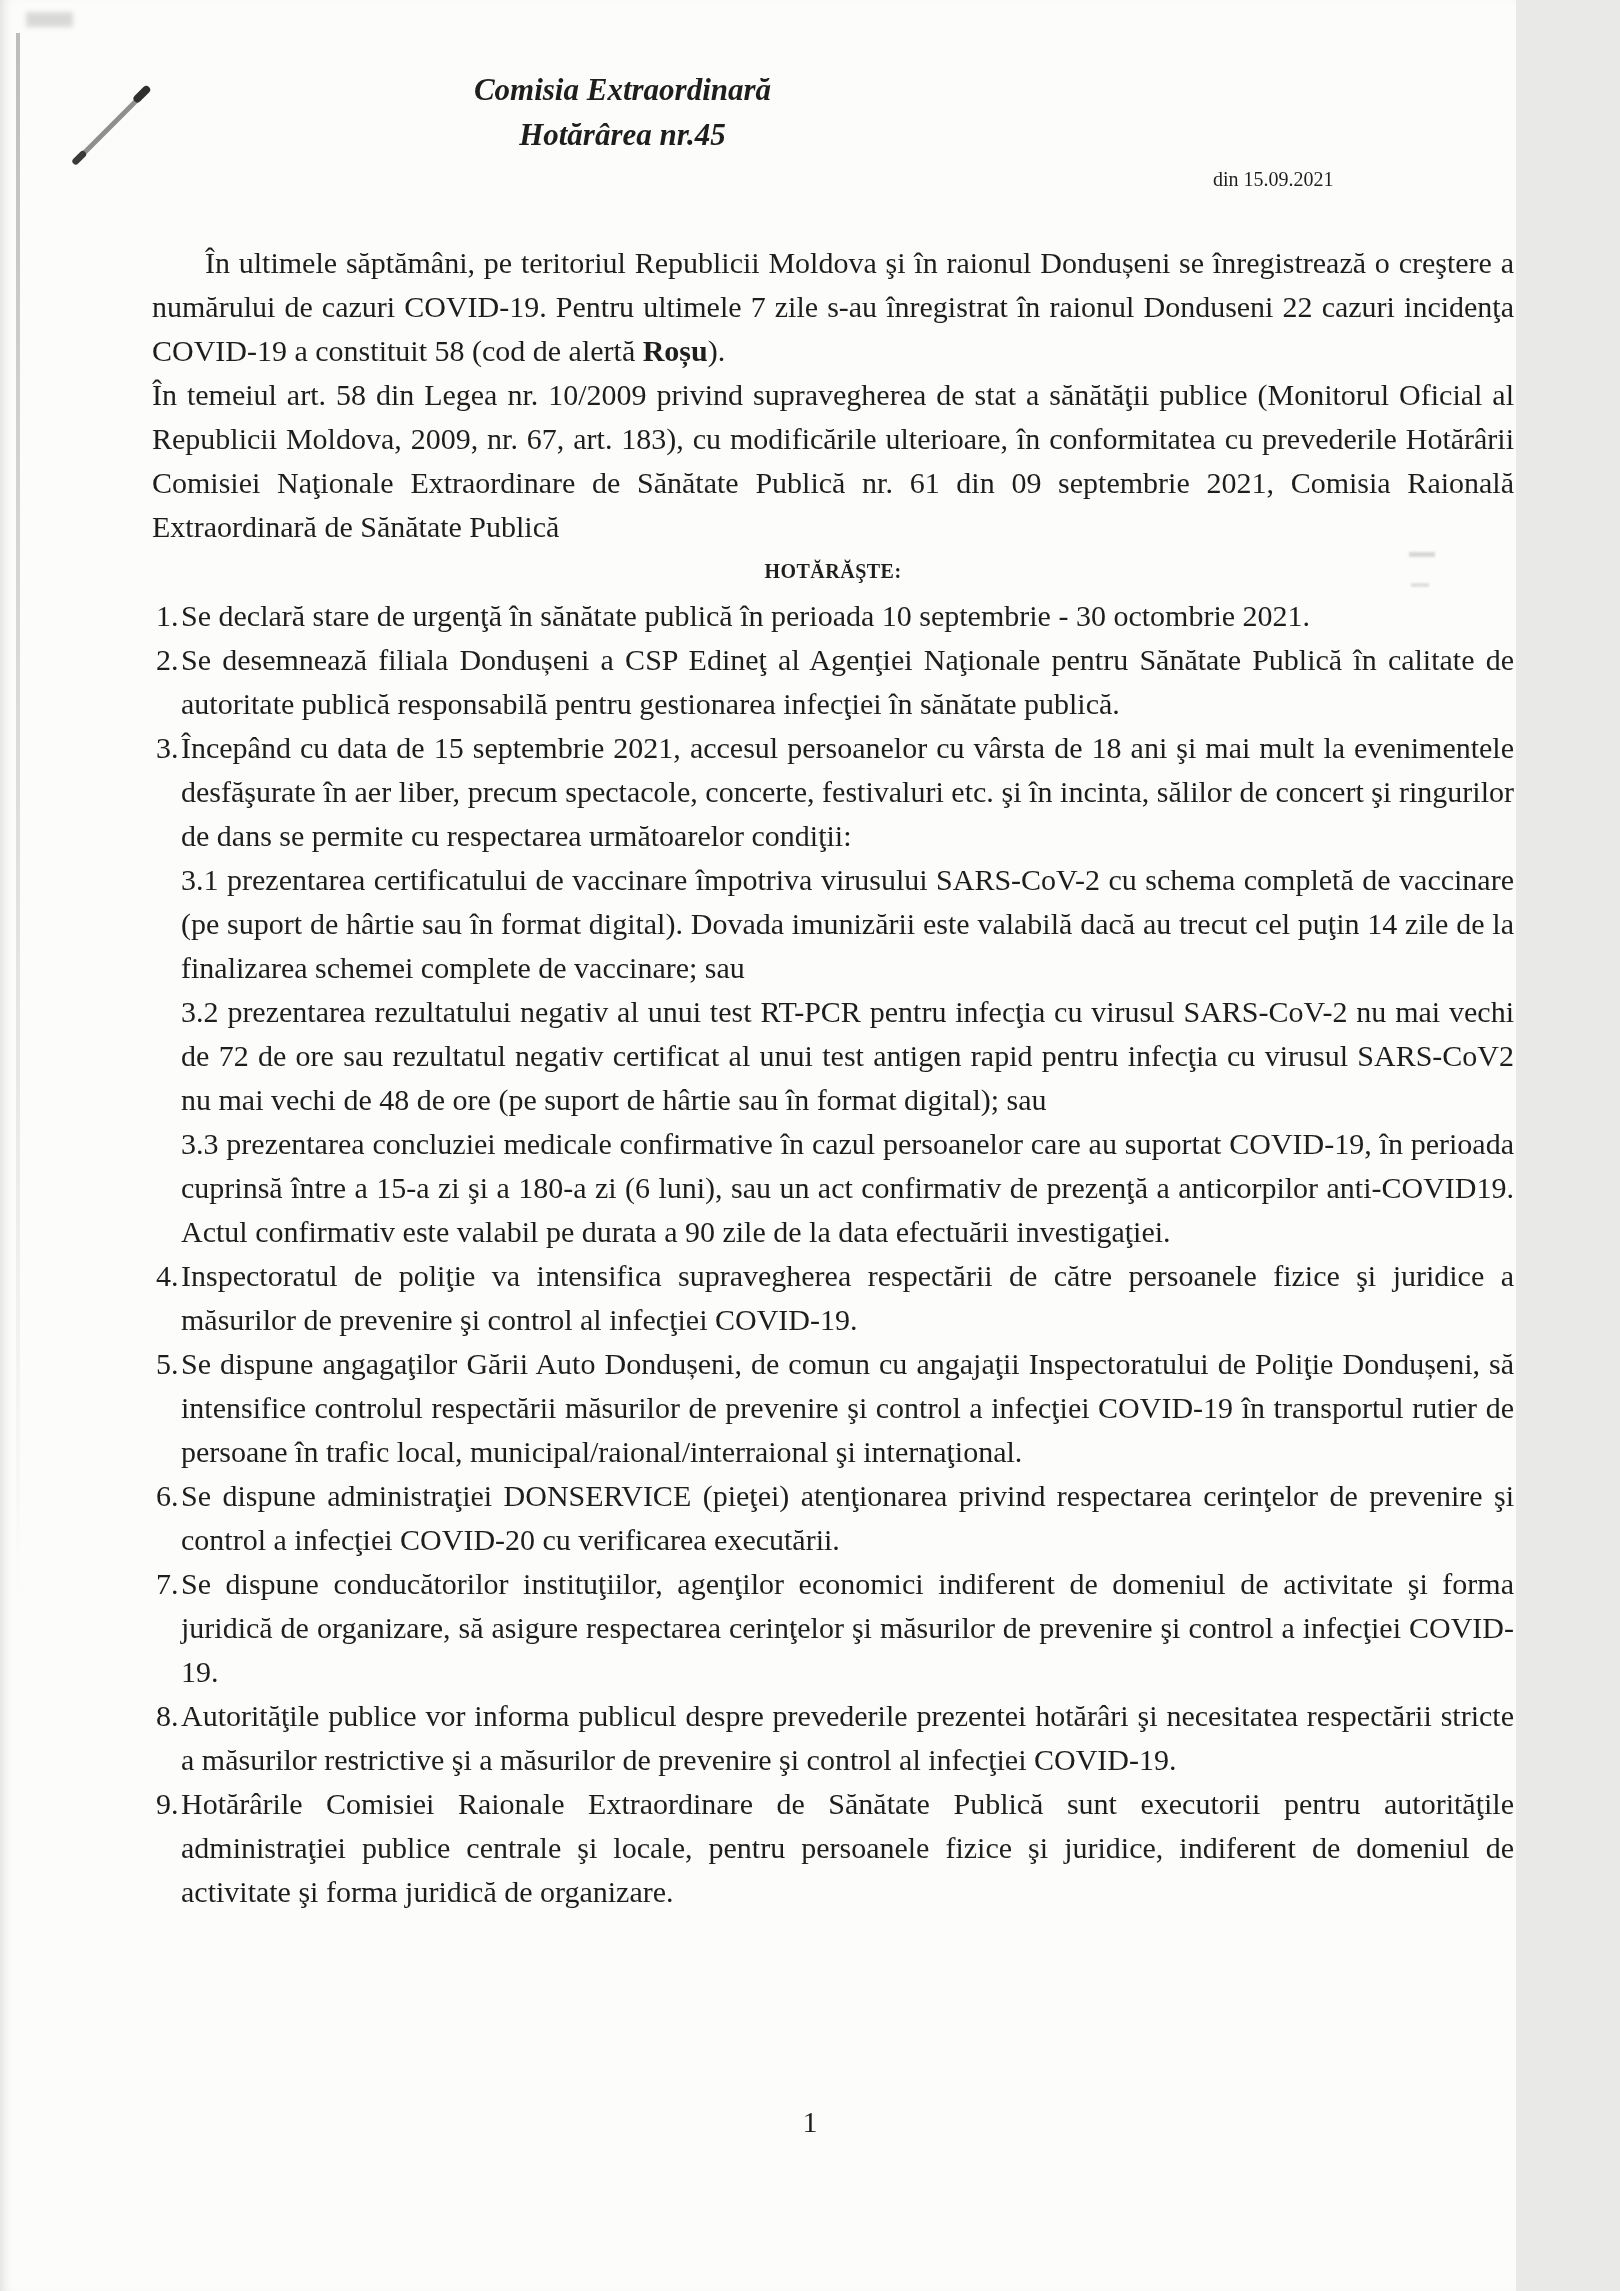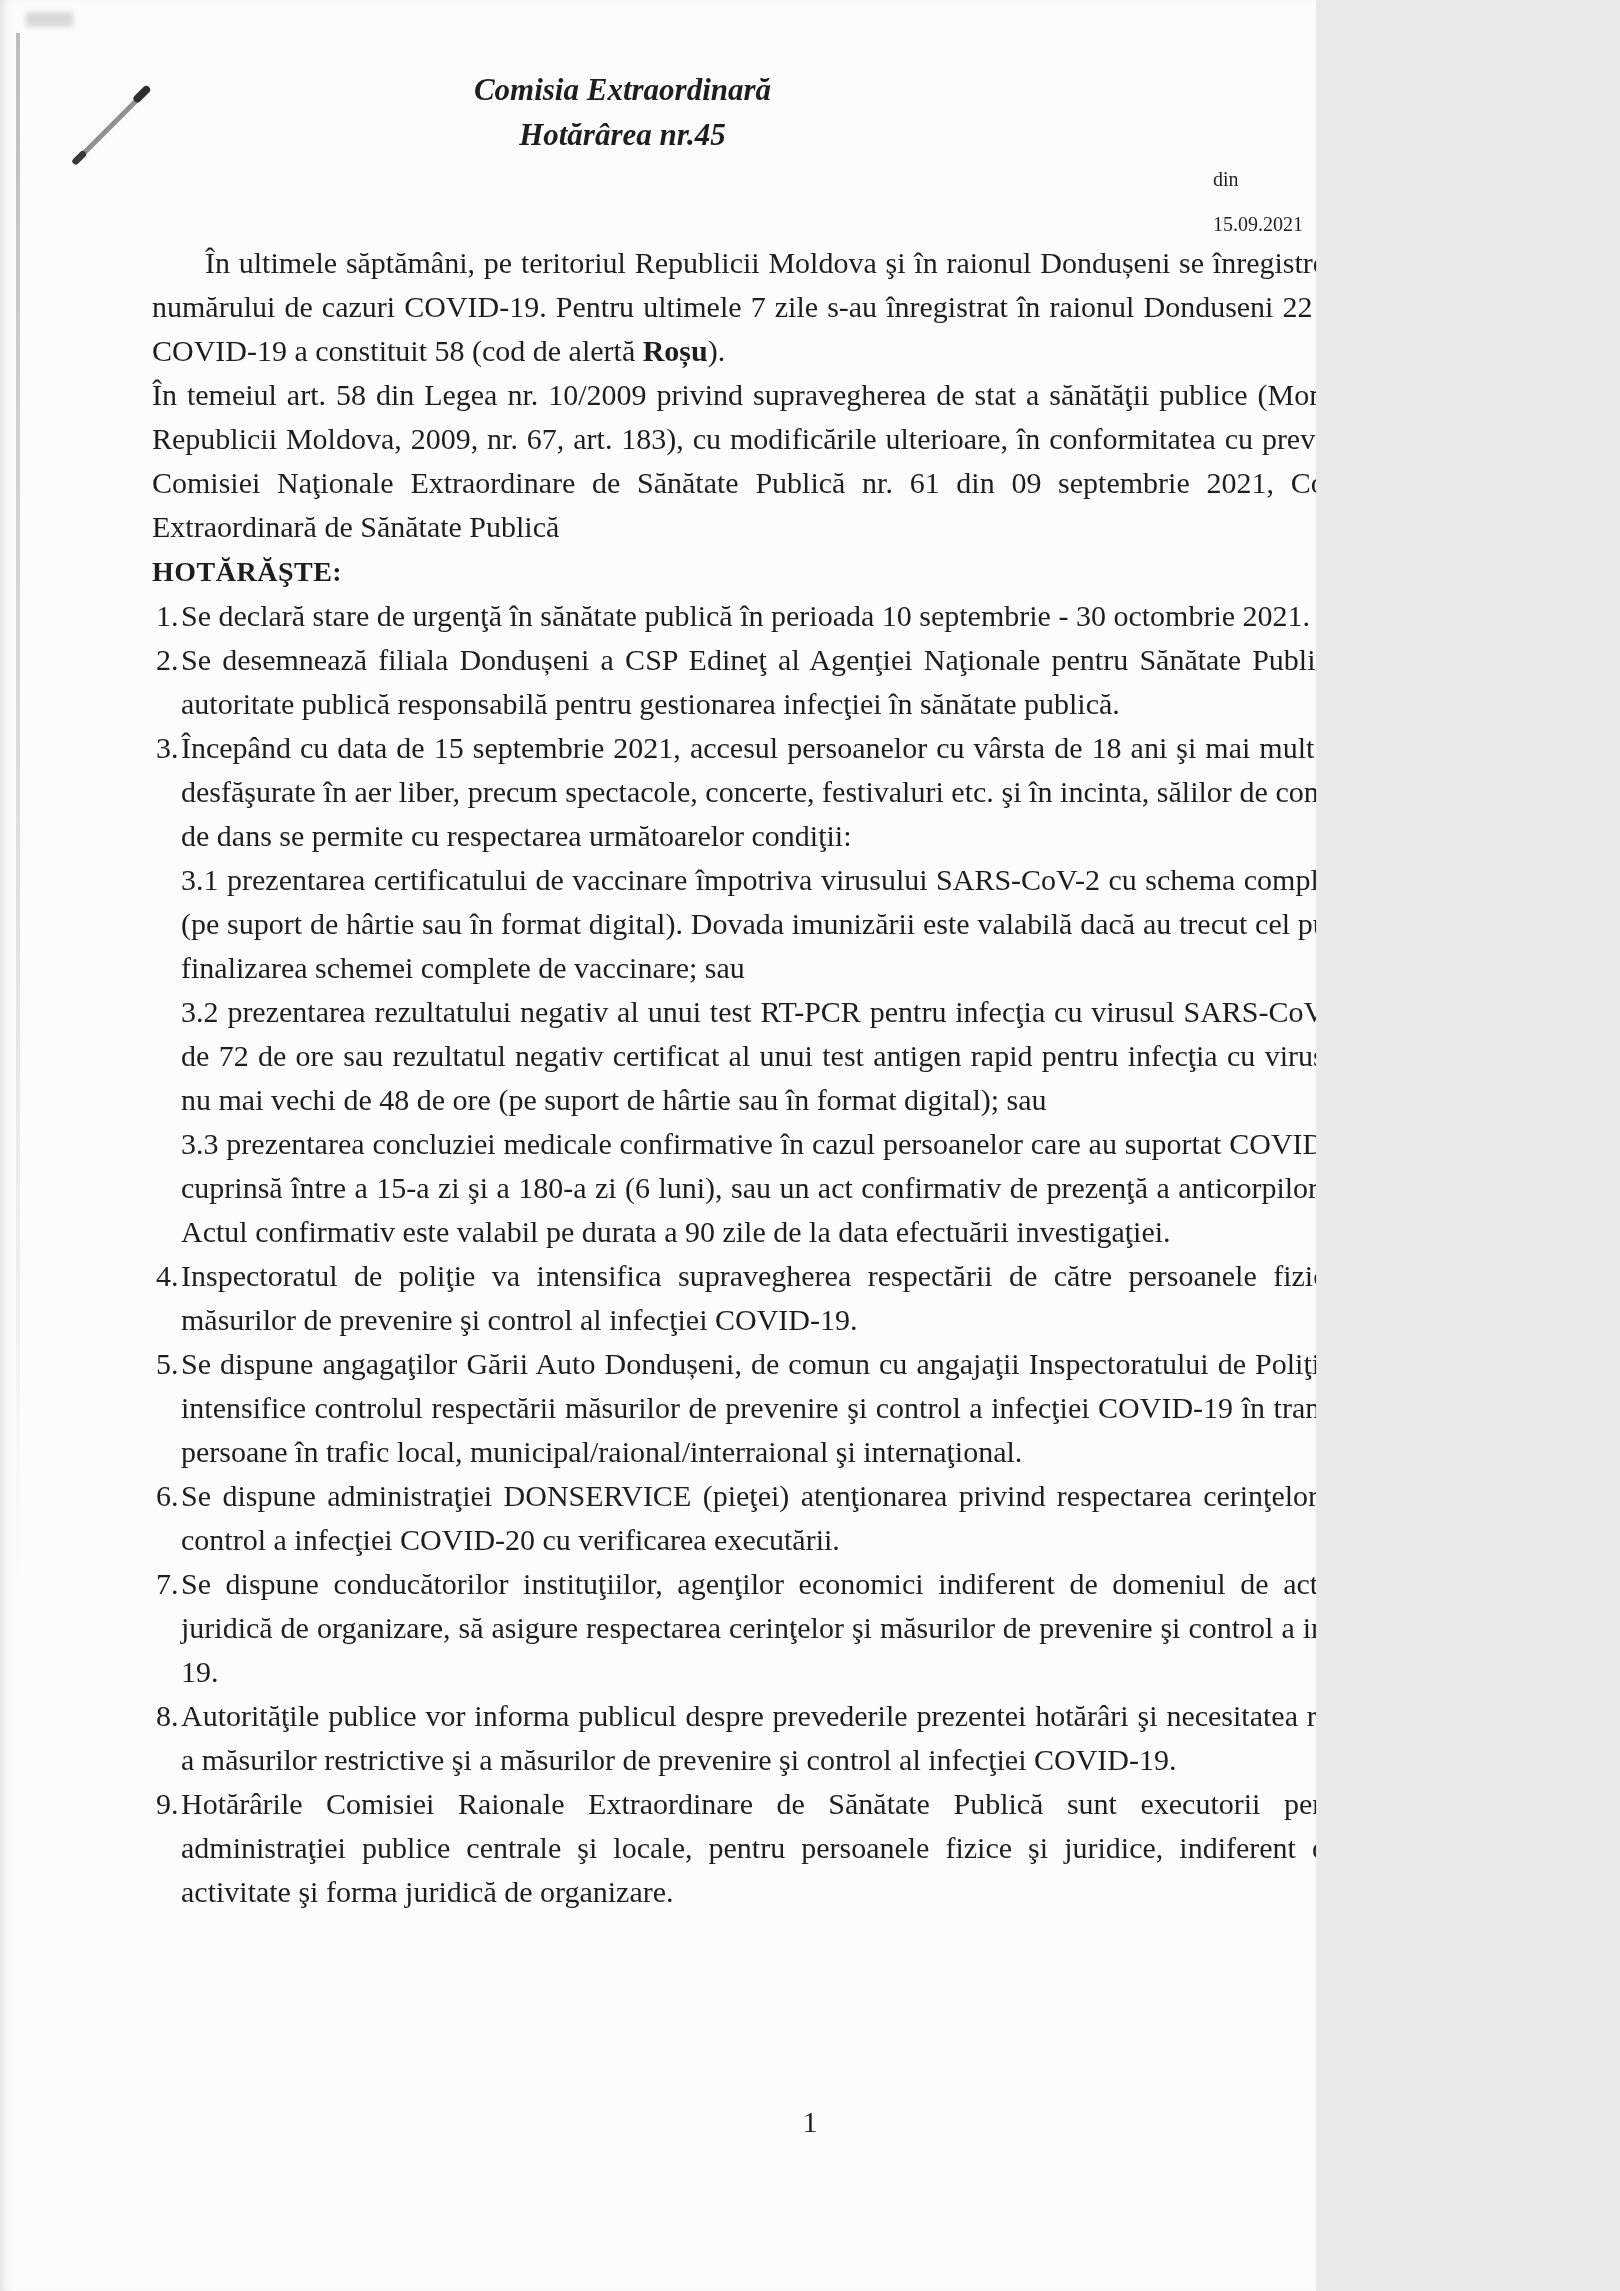--- a/index.html
+++ b/index.html
@@ -1,19 +1,19 @@
 <!DOCTYPE html>
 <html><head>
 <meta charset="utf-8">
 <style>
   * { margin: 0; padding: 0; box-sizing: border-box; }
   html, body { background: #e9e9e7; }
   .page {
     position: relative;
-    width: 1316px;
+    width: 1516px;
     height: 2292px;
     background: #fcfcfa;
     color: #1e1e1c;
     font-family: "Liberation Serif", serif;
     overflow: hidden;
     box-shadow: inset 9.8px 0 13.7px -9.8px rgba(0,0,0,.18);
   }
   
   .edge-line {
     position: absolute;
@@ -66,21 +66,22 @@
   .body-text {
     position: absolute;
     left: 152px; top: 241px;
     width: 1362px;
     font-size: 30px;
     line-height: 44px;
     text-align: justify;
   }
   .para.indent { text-indent: 53px; }
   .resolution {
-    font-size: 28px;
+    text-align: center;
+    font-size: 20px;
     font-weight: bold;
     line-height: 45px;
     letter-spacing: 0.5px;
   }
   ol.items { list-style: none; }
   ol.items > li {
     position: relative;
     padding-left: 29px;
     text-align: justify;
   }

